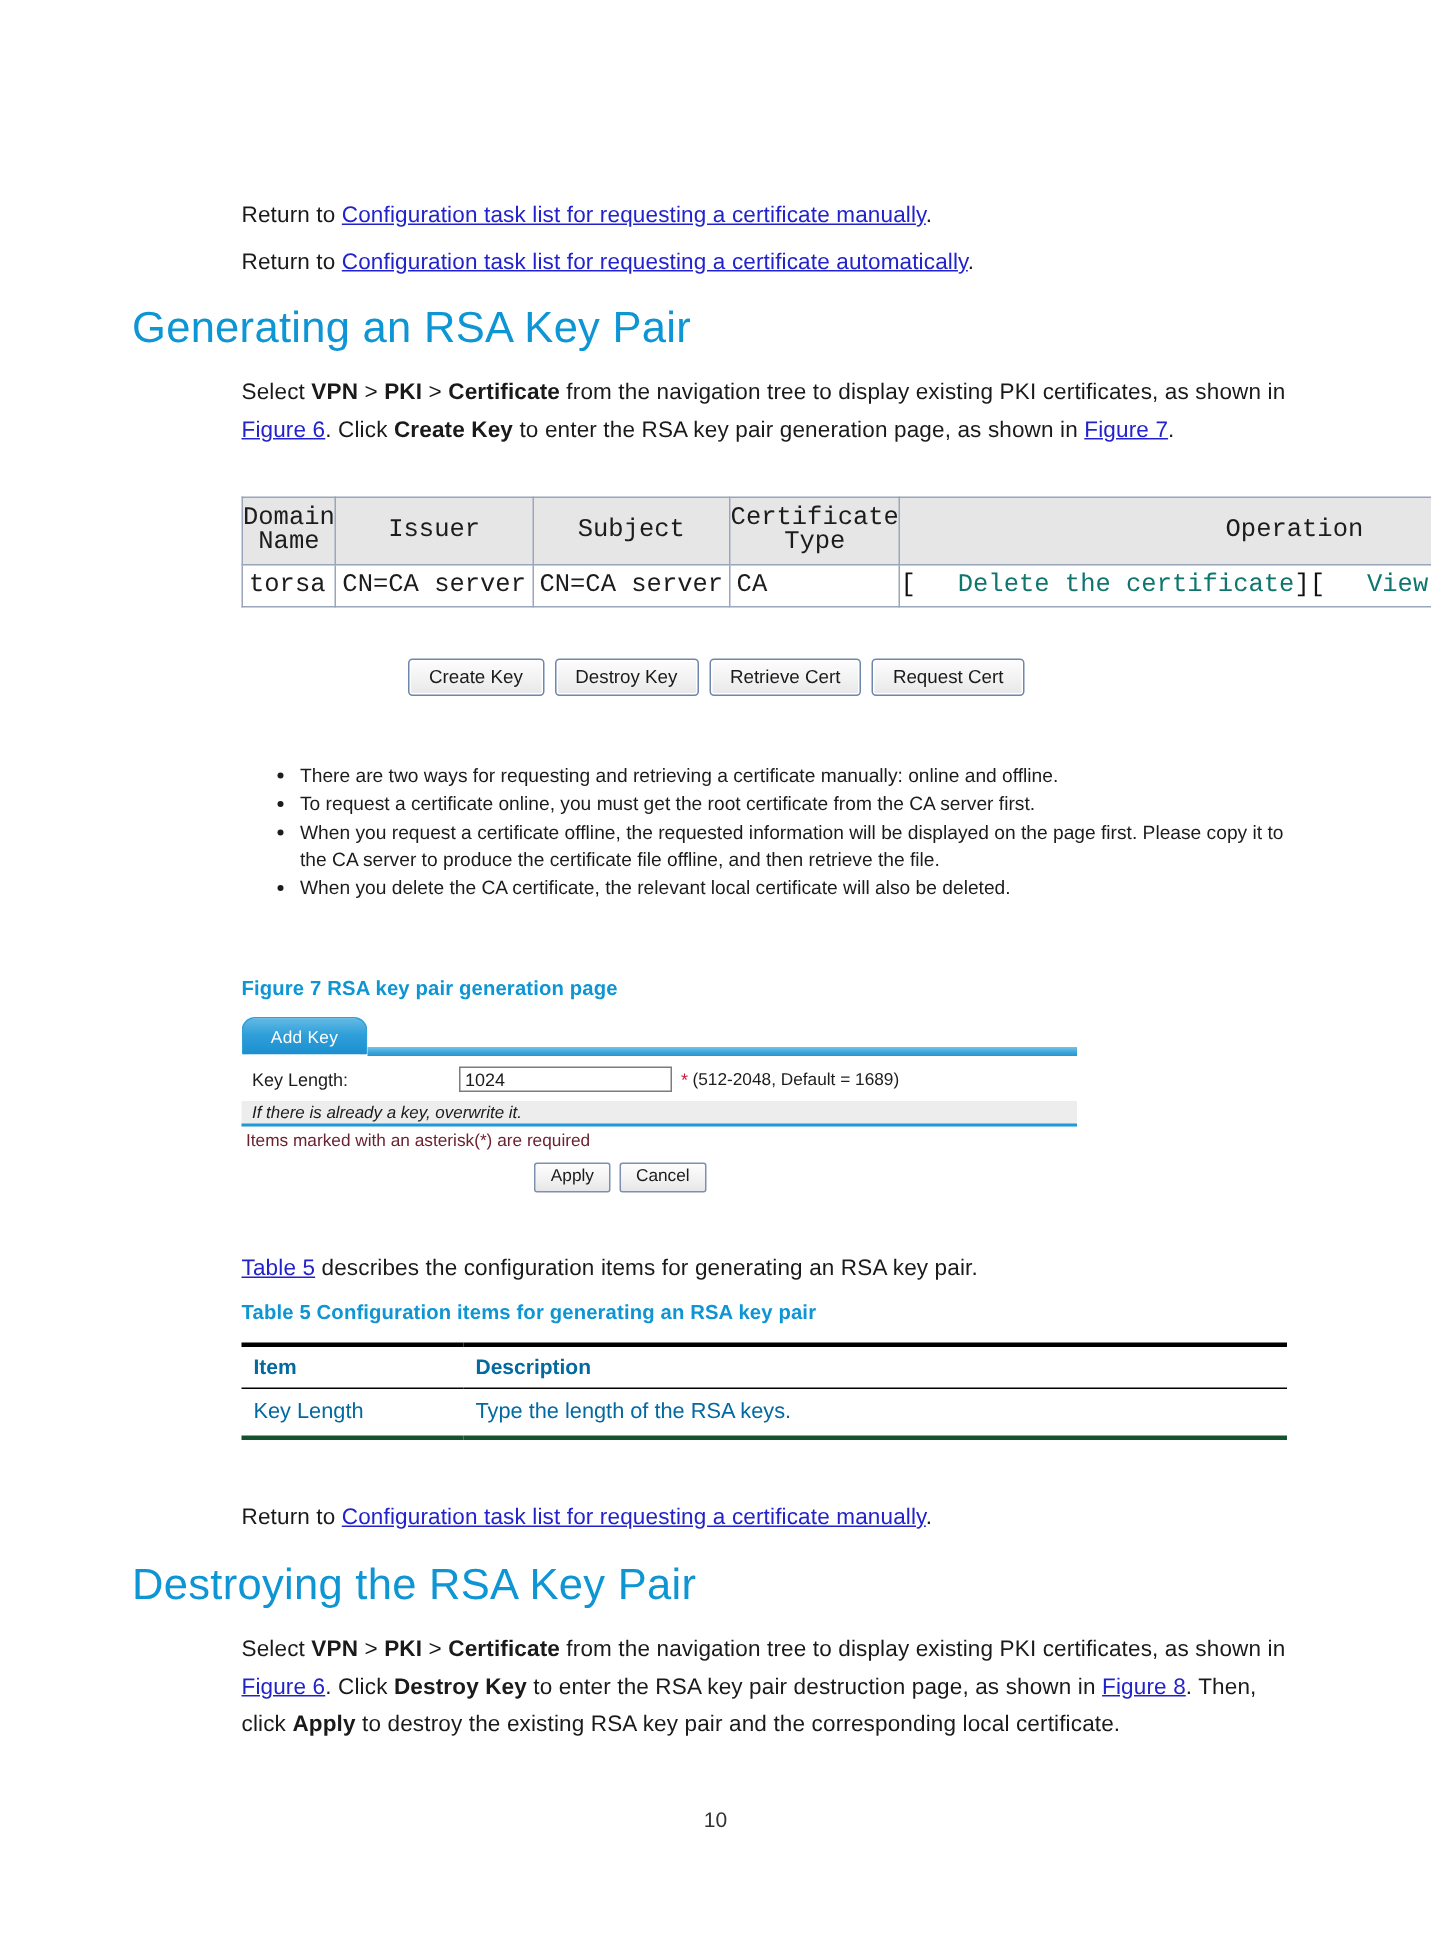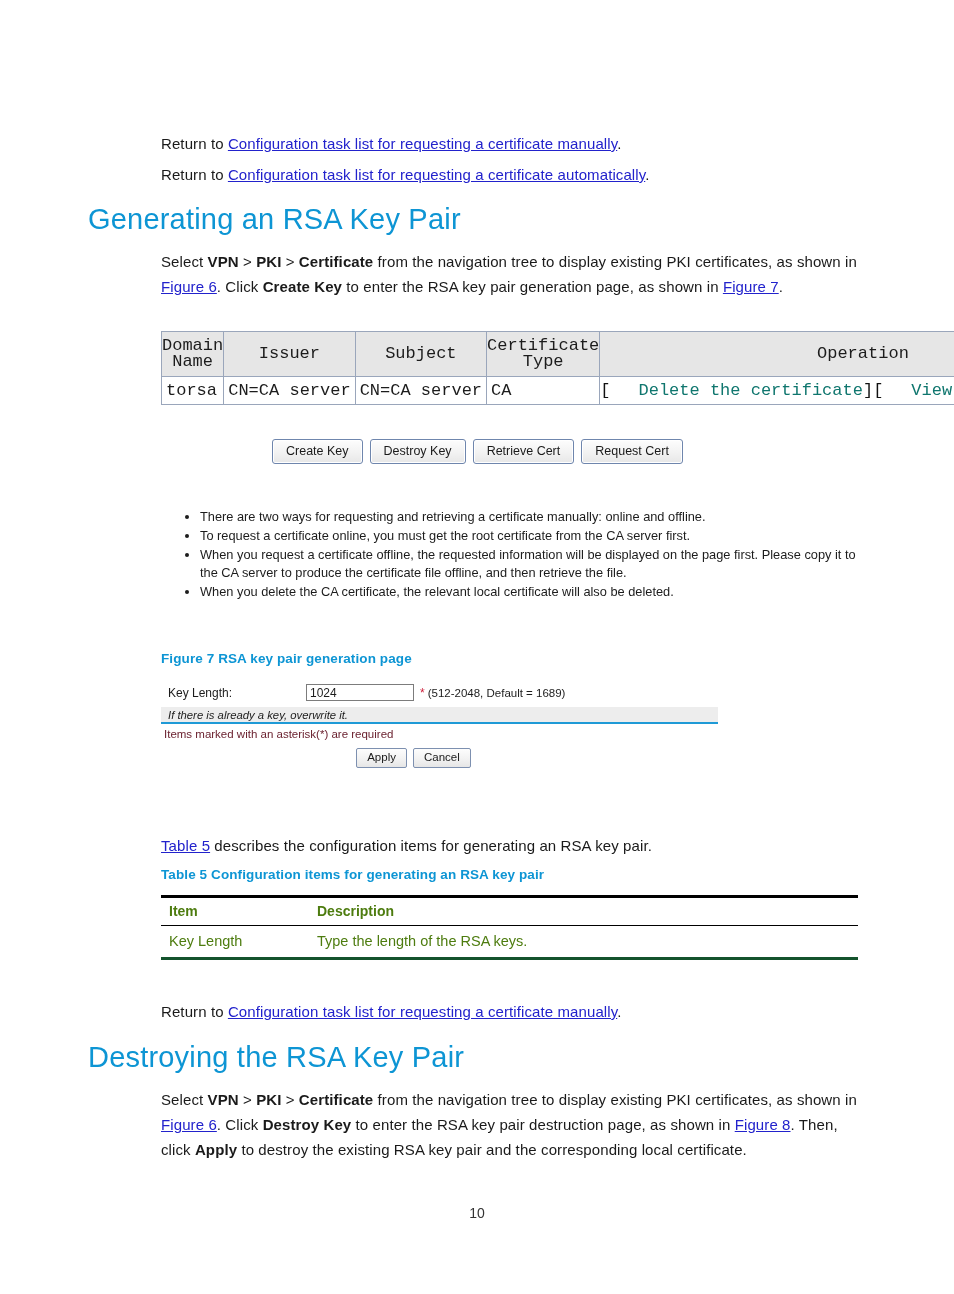--- a/index.html
+++ b/index.html
@@ -186,21 +186,21 @@
     align-items: center;
     font-size: 12px;
     color: #1c1c1c;
   }
   .form-label {
     width: 145px;
     padding-left: 7px;
     box-sizing: border-box;
   }
   .form-input {
-    width: 108px;
+    width: 142px;
     height: 17px;
     border: 1px solid #7c7c7c;
     background: #ffffff;
     font-family: "Liberation Sans", sans-serif;
     font-size: 12px;
     color: #1c1c1c;
     padding: 0 3px;
     box-sizing: border-box;
     line-height: 16px;
   }
@@ -248,21 +248,21 @@
     border-radius: 2px;
     padding: 2px 10px 3px 10px;
     line-height: 13px;
   }
 
   
   .doc-table {
     position: absolute;
     border-collapse: collapse;
     font-size: 14px;
-    color: #4d7c0f;
+    color: #0369a1;
   }
   .doc-table th {
     text-align: left;
     font-weight: bold;
     font-size: 14px;
     padding: 5px 0 6px 8px;
     border-top: 3px solid #000000;
     border-bottom: 1.5px solid #000000;
   }
   .doc-table td {
@@ -333,20 +333,24 @@
     <li>There are two ways for requesting and retrieving a certificate manually: online and offline.</li>
     <li>To request a certificate online, you must get the root certificate from the CA server first.</li>
     <li>When you request a certificate offline, the requested information will be displayed on the page first. Please copy it to the CA server to produce the certificate file offline, and then retrieve the file.</li>
     <li>When you delete the CA certificate, the relevant local certificate will also be deleted.</li>
   </ul>
 
   <div class="caption" style="left:161px; top:651px;">Figure 7 RSA key pair generation page</div>
 
   <div class="form-panel" style="left:161px; top:678px; width:557px;">
 
+    <div class="tab-strip">
+      <div class="tab-active">Add Key</div>
+      <div class="tab-underline"></div>
+    </div>
 
     <div class="form-row">
       <span class="form-label">Key Length:</span>
       <input class="form-input" type="text" value="1024" style="">
       <span class="req-star">*</span>
       <span class="hint-text">(512-2048, Default = 1689)</span>
     </div>
 
     <div class="form-gray-row">If there is already a key, overwrite it.</div>
 

